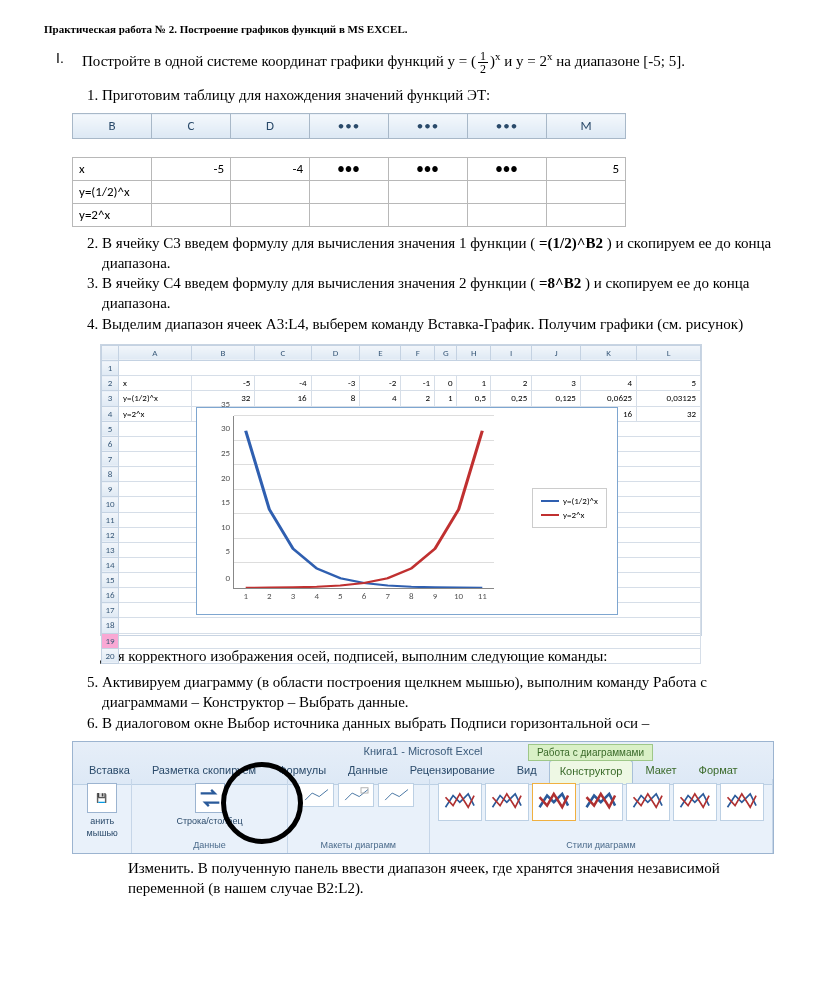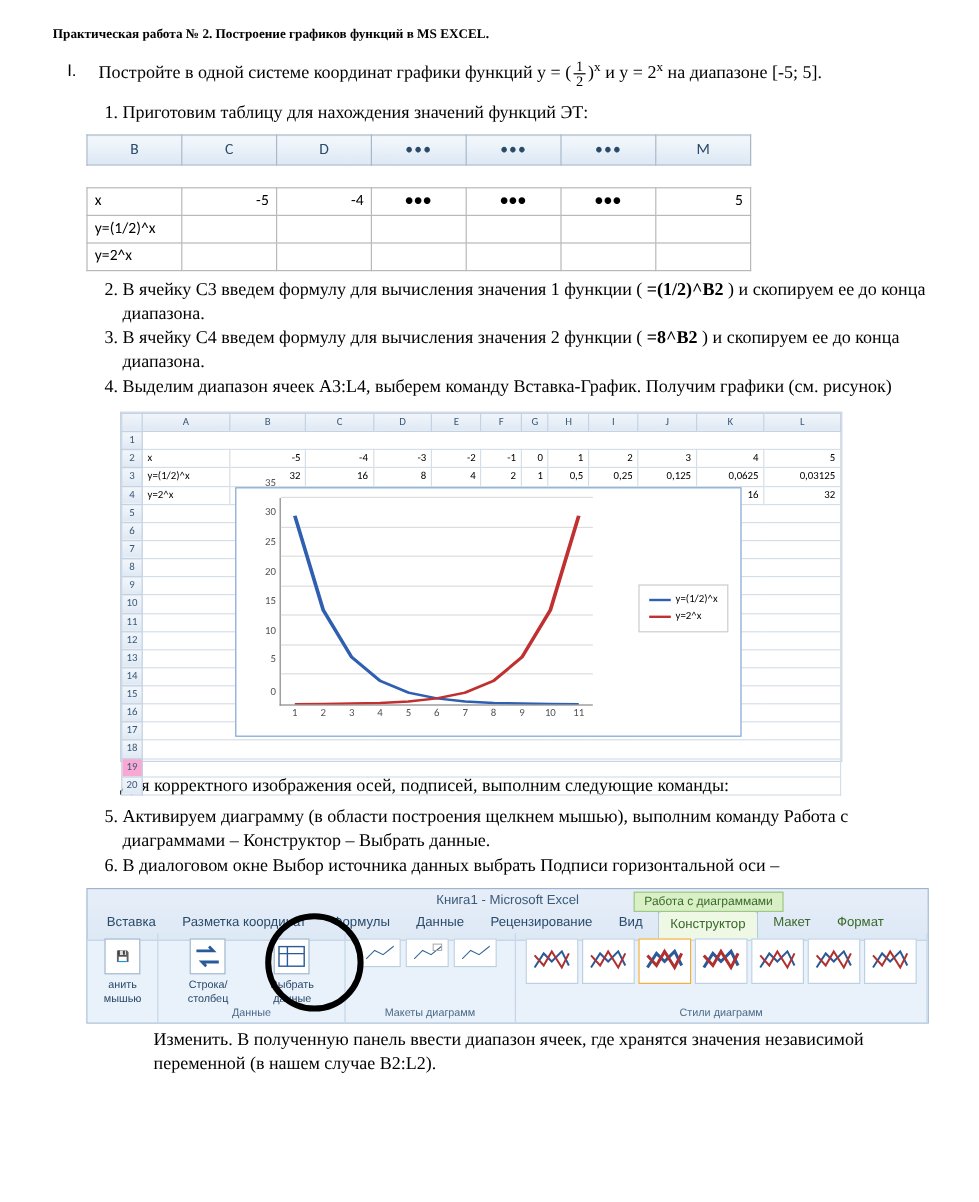--- a/index.html
+++ b/index.html
@@ -465,21 +465,21 @@
   <li>В диалоговом окне Выбор источника данных выбрать Подписи горизонтальной оси –</li>
 </ol>
 
 <div class="ribbon">
   <div class="titlebar">
     <span>Книга1 - Microsoft Excel</span>
     <span class="ctx">Работа с диаграммами</span>
   </div>
   <div class="tabs">
     <span class="tab">Вставка</span>
-    <span class="tab">Разметка координат</span>
+    <span class="tab">Разметка скопируем</span>
     <span class="tab">Формулы</span>
     <span class="tab">Данные</span>
     <span class="tab">Рецензирование</span>
     <span class="tab">Вид</span>
     <span class="tab ctx active">Конструктор</span>
     <span class="tab ctx">Макет</span>
     <span class="tab ctx">Формат</span>
   </div>
   <div class="rib-body">
     <div class="grp" style="width:46px;">
@@ -491,29 +491,20 @@
     <div class="grp" style="width:150px;">
       <div style="display:flex;gap:2px;">
         <div class="bigbtn">
           <span class="icon32">
             <svg viewBox="0 0 24 24">
                 <path d="M4 8h12l-3-3M20 16H8l3 3" stroke="#2a5a9a" stroke-width="2" fill="none"></path>
               </svg>
           </span>
           <span>Строка/столбец</span>
         </div>
-        <div class="bigbtn">
-          <span class="icon32">
-            <svg viewBox="0 0 24 24">
-                <rect x="3" y="5" width="18" height="14" stroke="#2a5a9a" fill="none"></rect>
-                <path d="M3 10h18M9 5v14" stroke="#2a5a9a"></path>
-              </svg>
-          </span>
-          <span>Выбрать данные</span>
-        </div>
       </div>
       <div class="lab">Данные</div>
     </div>
     <div class="grp" style="width:136px;">
       <div class="mini-icons">
         <div class="mini">
             <svg viewBox="0 0 30 20">
               <polyline points="2,16 10,8 18,12 28,4" stroke="#369" fill="none"></polyline>
             </svg>
           </div>

